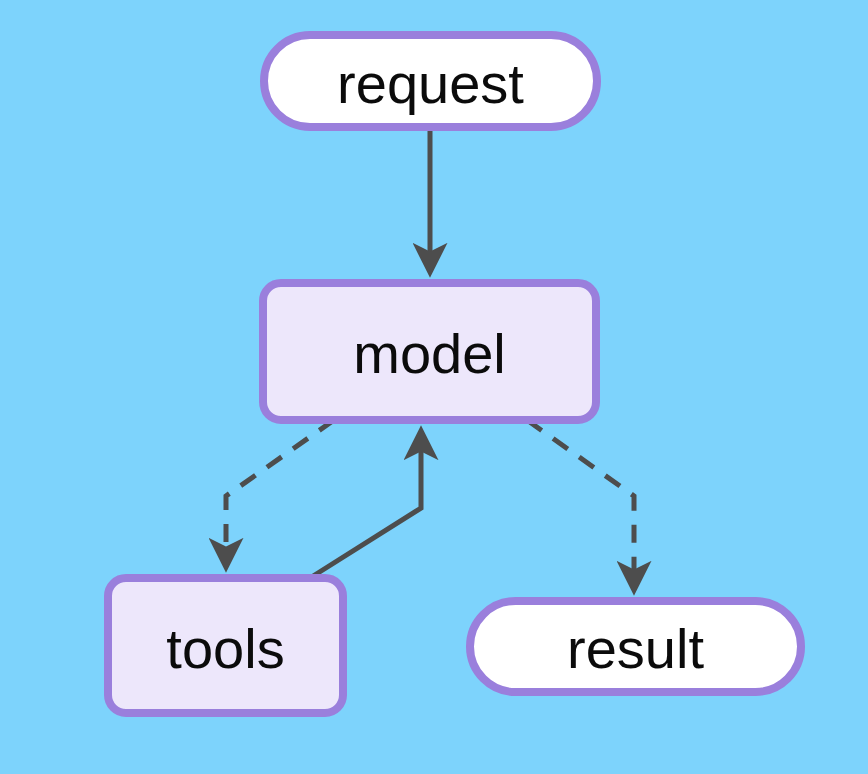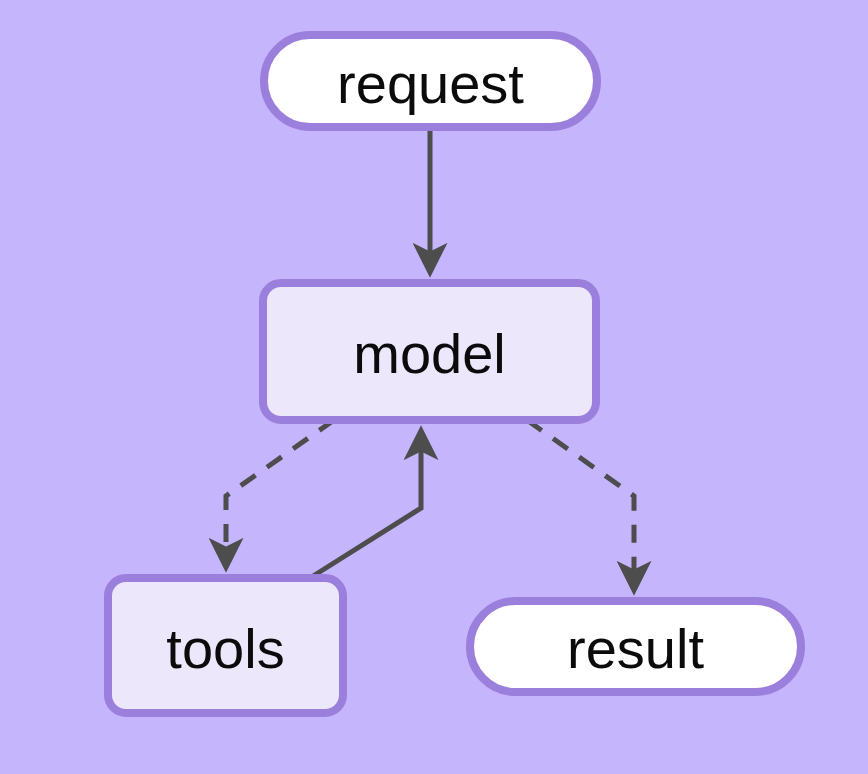--- a/index.html
+++ b/index.html
@@ -10,21 +10,21 @@
   body {
     width: 868px;
     height: 774px;
     font-family: "Liberation Sans", sans-serif;
     overflow: hidden;
   }
   #diagram-root {
     position: relative;
     width: 868px;
     height: 774px;
-    background: #c4b5fd;
+    background: #7dd3fc;
   }
   #flow-svg {
     position: absolute;
     inset: 0;
     width: 868px;
     height: 774px;
     display: block;
   }
   .node-label {
     font-family: "Liberation Sans", sans-serif;

